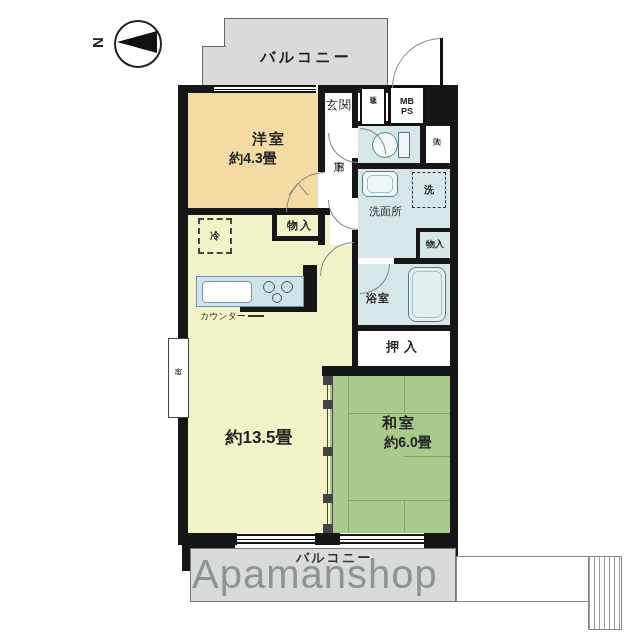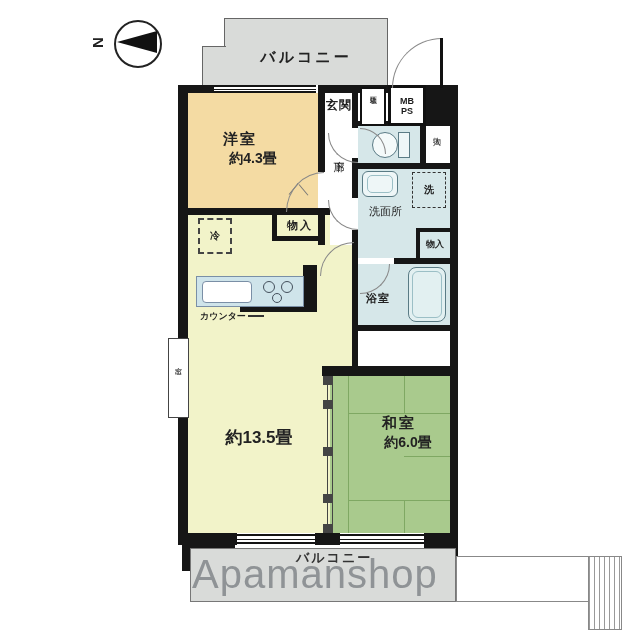--- a/index.html
+++ b/index.html
@@ -124,48 +124,49 @@
   </div>
 
   <div class="abs" style="left:408px;top:267px;width:38px;height:55px;border:1.5px solid #5a7b85;border-radius:8px;background:#e2f0f1;box-sizing:border-box;"></div>
   <div class="abs" style="left:412px;top:271px;width:30px;height:47px;border:1px solid #9bbfc6;border-radius:6px;box-sizing:border-box;"></div>
 
   <div class="abs" style="left:196px;top:276px;width:108px;height:31px;background:#cfe4ea;border:1px solid #7a8fa6;box-sizing:border-box;"></div>
   <div class="abs" style="left:202px;top:281px;width:50px;height:22px;background:#fff;border:1px solid #7a8fa6;border-radius:4px;box-sizing:border-box;"></div>
   <div class="abs" style="left:263px;top:281px;width:12px;height:12px;border:1.5px solid #44505c;border-radius:50%;box-sizing:border-box;"></div>
   <div class="abs" style="left:281px;top:281px;width:12px;height:12px;border:1.5px solid #44505c;border-radius:50%;box-sizing:border-box;"></div>
   <div class="abs" style="left:272px;top:293px;width:10px;height:10px;border:1.5px solid #44505c;border-radius:50%;box-sizing:border-box;"></div>
-  <div class="lbl" style="left:200px;top:310px;font-size:9px;font-weight:bold;">カウンター</div>
+  <div class="lbl" style="left:200px;top:310px;font-size:9px;font-weight:normal;">カウンター</div>
   <div class="abs" style="left:248px;top:315px;width:16px;height:1.5px;background:#333;"></div>
 
   <div class="abs center" style="left:198px;top:218px;width:34px;height:36px;border:2px dashed #444;box-sizing:border-box;">
     <span style="font-size:10px;font-weight:bold;">冷</span>
   </div>
 
   <div class="abs" style="left:289px;top:194px;width:14px;height:1px;background:#777;transform:rotate(-50deg);transform-origin:left;"></div>
   <div class="abs" style="left:299px;top:184px;width:14px;height:1px;background:#777;transform:rotate(50deg);transform-origin:left;"></div>
 
   <div class="arc" style="left:392px;top:38px;width:50px;height:50px;border-top:1.5px solid #888;border-left:1.5px solid #888;border-top-left-radius:100% 100%;"></div>
   <div class="abs" style="left:440px;top:38px;width:3px;height:50px;background:#111;"></div>
   <div class="arc" style="left:286px;top:172px;width:38px;height:40px;border-top:1.2px solid #888;border-left:1.2px solid #888;border-top-left-radius:100% 100%;"></div>
   <div class="arc" style="left:328px;top:133px;width:30px;height:30px;border-bottom:1.2px solid #888;border-left:1.2px solid #888;border-bottom-left-radius:100% 100%;"></div>
   <div class="arc" style="left:328px;top:200px;width:30px;height:30px;border-bottom:1.2px solid #888;border-left:1.2px solid #888;border-bottom-left-radius:100% 100%;"></div>
   <div class="arc" style="left:320px;top:242px;width:34px;height:34px;border-top:1.2px solid #888;border-left:1.2px solid #888;border-top-left-radius:100% 100%;"></div>
   <div class="arc" style="left:360px;top:128px;width:26px;height:26px;border-top:1.2px solid #888;border-right:1.2px solid #888;border-top-right-radius:100% 100%;"></div>
   <div class="arc" style="left:360px;top:264px;width:30px;height:30px;border-bottom:1.2px solid #888;border-right:1.2px solid #888;border-bottom-right-radius:100% 100%;"></div>
 
-  <div class="lbl center" style="left:175px;top:130px;width:130px;font-size:15px;font-weight:bold;letter-spacing:2px;">洋室</div>
+  <div class="lbl center" style="left:204px;top:130px;width:130px;font-size:15px;font-weight:bold;letter-spacing:2px;">洋室</div>
   <div class="lbl center" style="left:188px;top:150px;width:130px;font-size:14px;font-weight:bold;">約4.3畳</div>
   <div class="lbl center" style="left:188px;top:426px;width:142px;font-size:17px;font-weight:bold;">約13.5畳</div>
   <div class="lbl center" style="left:348px;top:414px;width:102px;font-size:15px;font-weight:bold;letter-spacing:2px;">和室</div>
   <div class="lbl center" style="left:348px;top:434px;width:120px;font-size:14px;font-weight:bold;">約6.0畳</div>
-  <div class="lbl" style="left:326px;top:97px;font-size:12px;font-weight:bold;letter-spacing:1px;">玄関</div>
+  <div class="lbl" style="left:326px;top:97px;font-size:12px;font-weight:normal;letter-spacing:1px;">玄関</div>
   <div class="lbl vtext" style="left:331px;top:152px;font-size:11px;letter-spacing:2px;">廊下</div>
   <div class="lbl" style="left:369px;top:204px;font-size:11px;font-weight:normal;">洗面所</div>
   <div class="lbl" style="left:366px;top:291px;font-size:11px;font-weight:bold;letter-spacing:1px;">浴室</div>
+  <div class="lbl center" style="left:358px;top:338px;width:92px;font-size:13px;font-weight:bold;letter-spacing:5px;">押入</div>
   <div class="lbl center" style="left:277px;top:218px;width:46px;font-size:11px;font-weight:bold;letter-spacing:2px;">物入</div>
   <div class="lbl center" style="left:418px;top:238px;width:34px;font-size:9px;font-weight:bold;">物入</div>
 
   <div class="abs" style="left:190px;top:548px;width:266px;height:54px;background:#d9dbd9;border:1px solid #777;box-sizing:border-box;"></div>
   <div class="lbl" style="left:296px;top:549px;font-size:13px;font-weight:bold;letter-spacing:2px;color:#333;">バルコニー</div>
   <div class="abs" style="left:456px;top:556px;width:134px;height:46px;background:#fff;border:1px solid #888;box-sizing:border-box;"></div>
   <div class="abs" style="left:588px;top:556px;width:34px;height:74px;background:repeating-linear-gradient(90deg,#999 0 1px,transparent 1px 5px);border:1px solid #888;box-sizing:border-box;"></div>
 
   <div class="lbl" style="left:192px;top:552px;font-size:40px;font-weight:400;color:#8c9093;letter-spacing:1px;opacity:.95;z-index:10;">Apamanshop</div>
 

